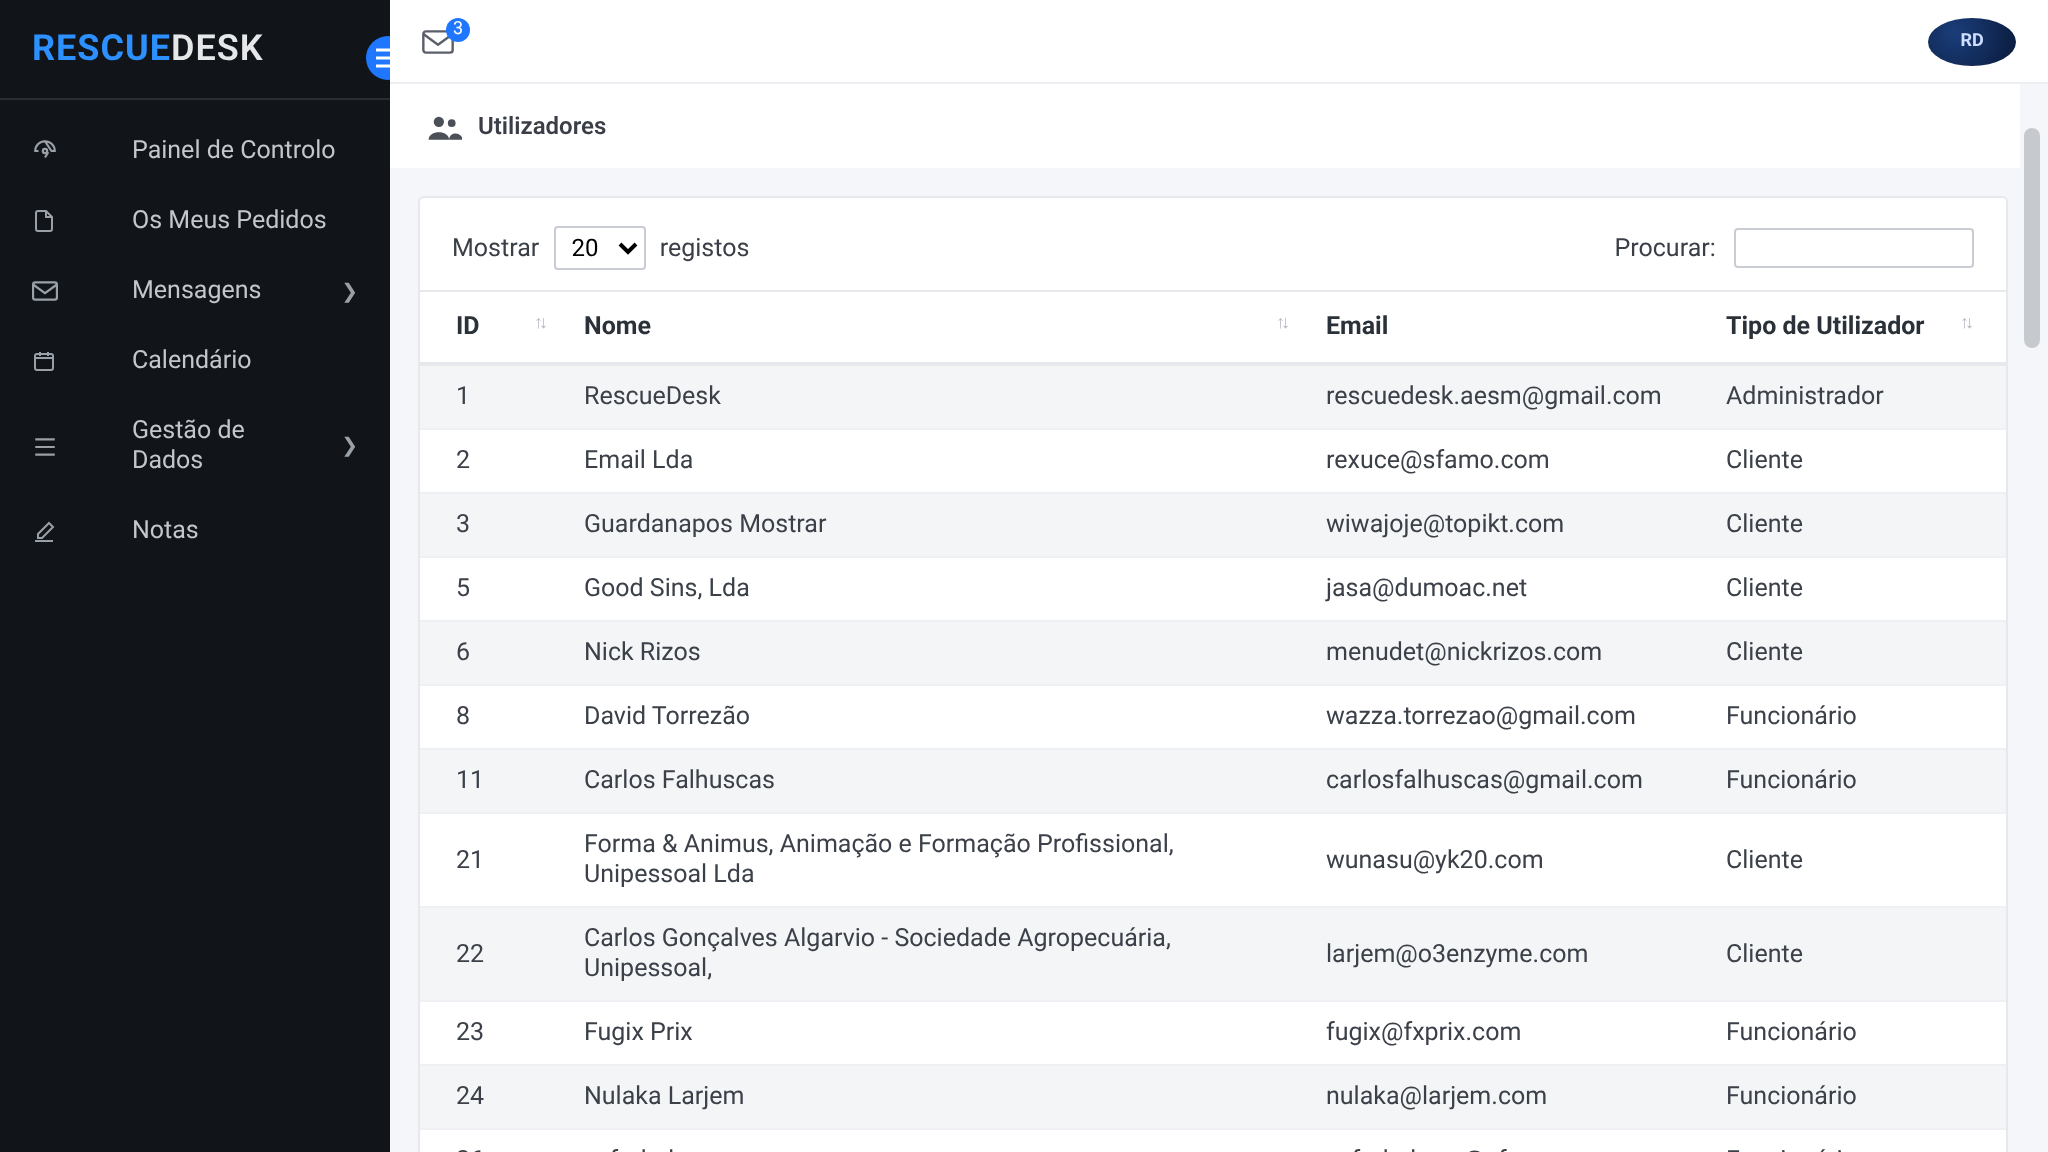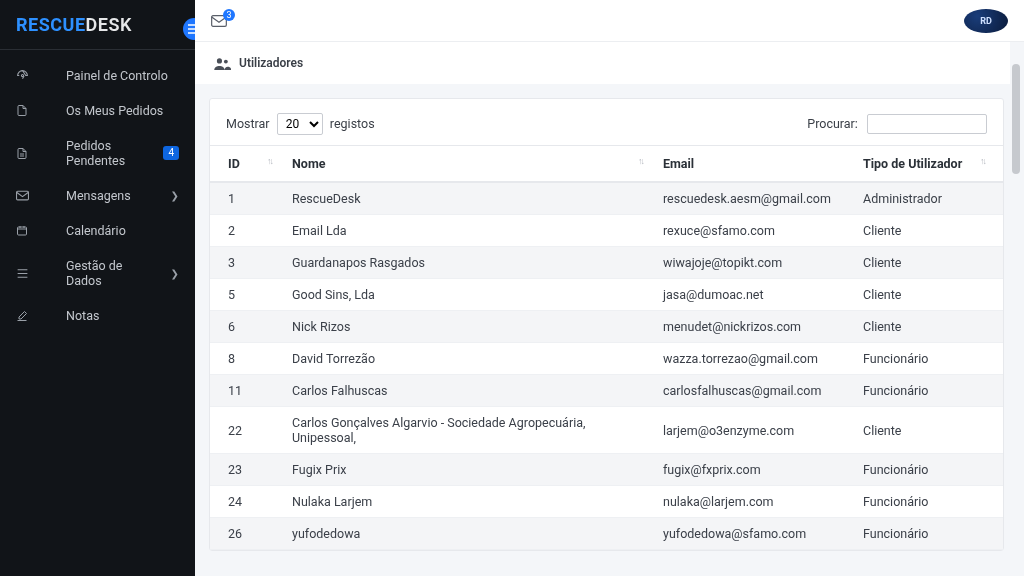--- a/index.html
+++ b/index.html
@@ -151,30 +151,20 @@
   <div class="nav-item">
     <span class="icon">
       <svg width="12" height="13" viewBox="0 0 24 24" fill="none" stroke="#9aa0a8" stroke-width="2">
           <path d="M14 2H6a2 2 0 00-2 2v16a2 2 0 002 2h12a2 2 0 002-2V8z"></path>
           <path d="M14 2v6h6"></path>
         </svg>
     </span>
     <span class="label">Os Meus Pedidos</span>
   </div>
 
-  <div class="nav-item">
-    <span class="icon">
-      <svg width="12" height="13" viewBox="0 0 24 24" fill="none" stroke="#9aa0a8" stroke-width="2">
-          <path d="M14 2H6a2 2 0 00-2 2v16a2 2 0 002 2h12a2 2 0 002-2V8z"></path>
-          <path d="M14 2v6h6M8 13h8M8 17h8"></path>
-        </svg>
-    </span>
-    <span class="label">Pedidos Pendentes</span>
-    <span class="nav-badge">4</span>
-  </div>
 
   <div class="nav-item">
     <span class="icon">
       <svg width="13" height="11" viewBox="0 0 24 18" fill="none" stroke="#9aa0a8" stroke-width="2">
           <rect x="1" y="1" width="22" height="16" rx="2"></rect>
           <path d="M1 3l11 8 11-8"></path>
         </svg>
     </span>
     <span class="label">Mensagens</span>
     <span class="chev">❯</span>
@@ -270,21 +260,21 @@
             <td>Administrador</td>
           </tr>
           <tr>
             <td>2</td>
             <td>Email Lda</td>
             <td>rexuce@sfamo.com</td>
             <td>Cliente</td>
           </tr>
           <tr>
             <td>3</td>
-            <td>Guardanapos Rasgados</td>
+            <td>Guardanapos Mostrar</td>
             <td>wiwajoje@topikt.com</td>
             <td>Cliente</td>
           </tr>
           <tr>
             <td>5</td>
             <td>Good Sins, Lda</td>
             <td>jasa@dumoac.net</td>
             <td>Cliente</td>
           </tr>
           <tr>
@@ -299,20 +289,26 @@
             <td>wazza.torrezao@gmail.com</td>
             <td>Funcionário</td>
           </tr>
           <tr>
             <td>11</td>
             <td>Carlos Falhuscas</td>
             <td>carlosfalhuscas@gmail.com</td>
             <td>Funcionário</td>
           </tr>
           <tr>
+            <td>21</td>
+            <td>Forma &amp; Animus, Animação e Formação Profissional, Unipessoal Lda</td>
+            <td>wunasu@yk20.com</td>
+            <td>Cliente</td>
+          </tr>
+          <tr>
             <td>22</td>
             <td>Carlos Gonçalves Algarvio - Sociedade Agropecuária, Unipessoal,</td>
             <td>larjem@o3enzyme.com</td>
             <td>Cliente</td>
           </tr>
           <tr>
             <td>23</td>
             <td>Fugix Prix</td>
             <td>fugix@fxprix.com</td>
             <td>Funcionário</td>

